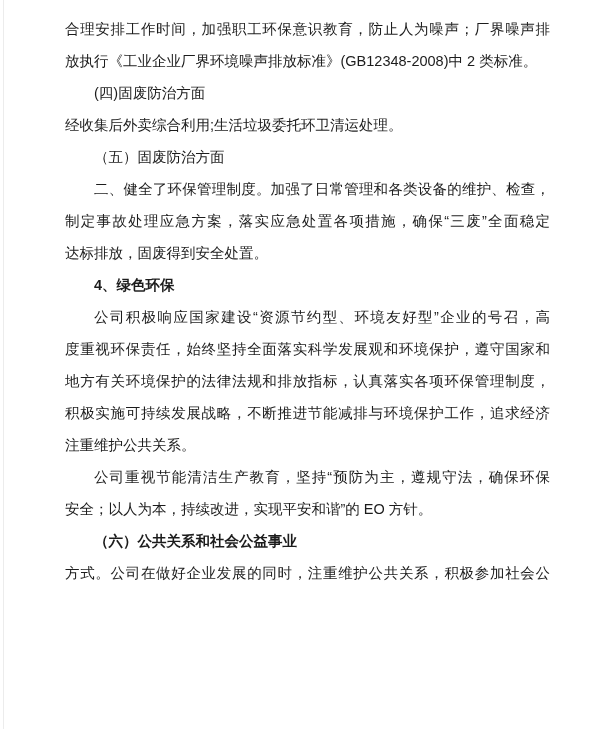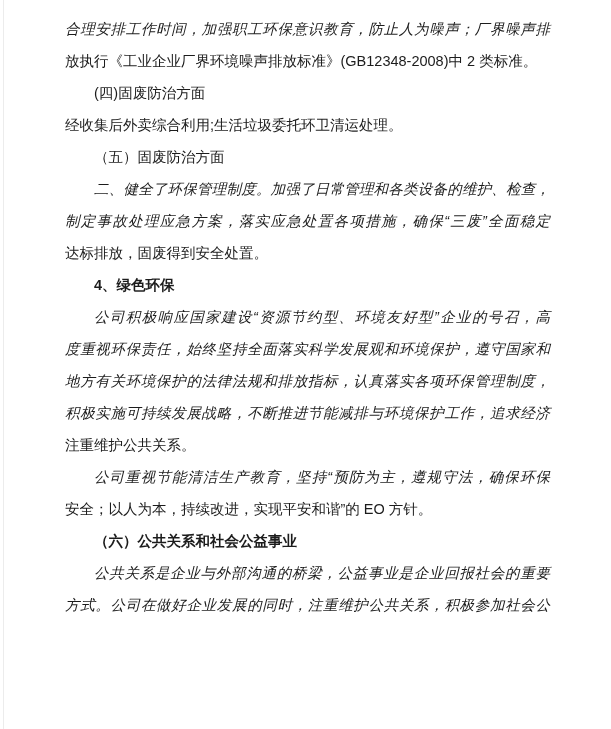--- a/index.html
+++ b/index.html
@@ -32,21 +32,20 @@
   .block { margin: 0; padding: 0; }
   .line {
     font-size: 14.5px;
     line-height: 32px;
     white-space: normal;
     letter-spacing: 0;
   }
   .fill {
     text-align: justify;
     text-align-last: justify;
-    font-style: italic;
   }
   .indent { text-indent: 2em; }
   .bold { font-weight: bold; }
 </style>
 </head>
 <body>
 
 <div class="edge-line"></div>
 
 <div class="page">
@@ -92,17 +91,16 @@
   <div class="block">
     <div class="line fill indent">公司重视节能清洁生产教育，坚持“预防为主，遵规守法，确保环保</div>
     <div class="line">安全；以人为本，持续改进，实现平安和谐”的 EO 方针。</div>
   </div>
 
   <div class="block">
     <div class="line indent bold">（六）公共关系和社会公益事业</div>
   </div>
 
   <div class="block">
-    <div class="line fill indent">公共关系是企业与外部沟通的桥梁，公益事业是企业回报社会的重要</div>
     <div class="line fill">方式。公司在做好企业发展的同时，注重维护公共关系，积极参加社会公</div>
   </div>
 
 </div>
 
 </body></html>

